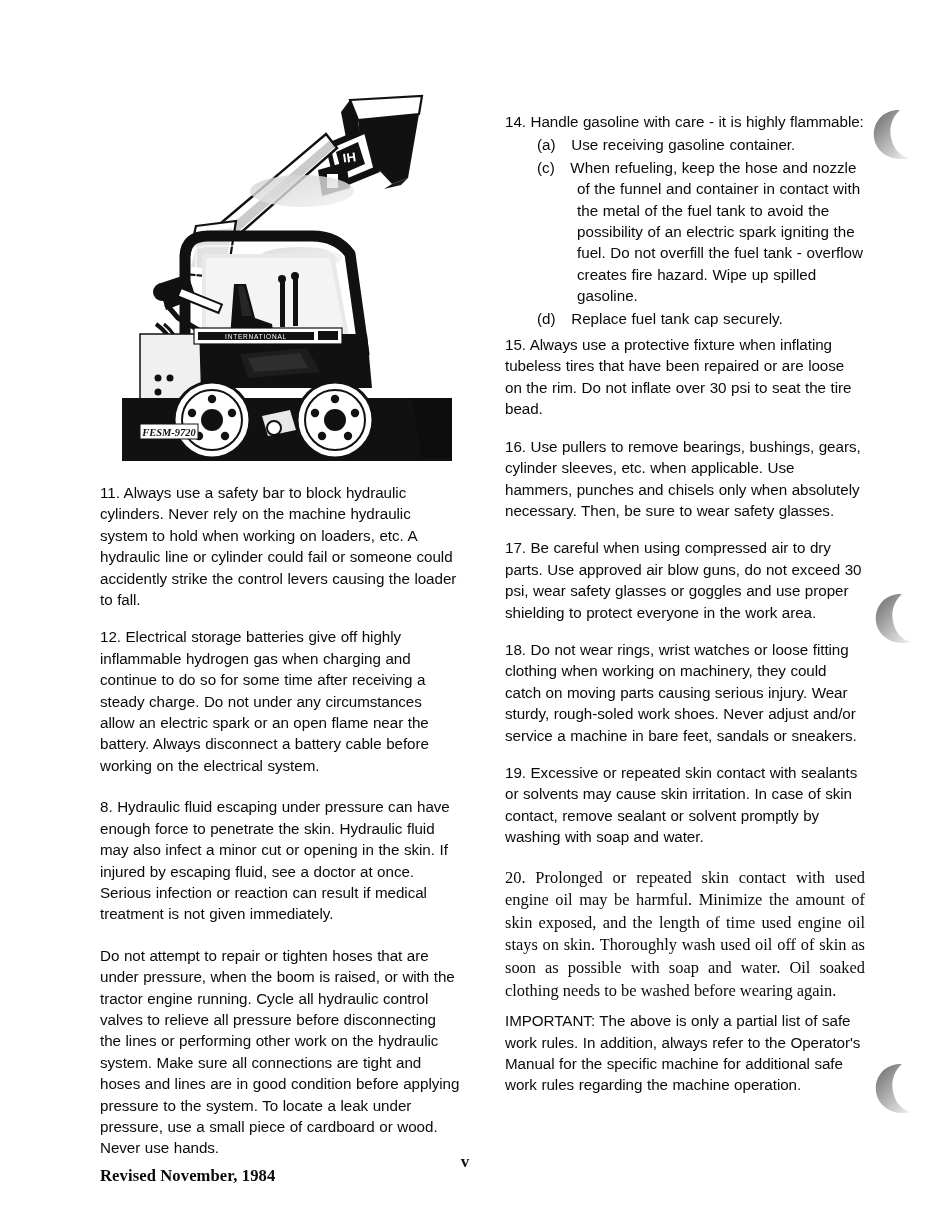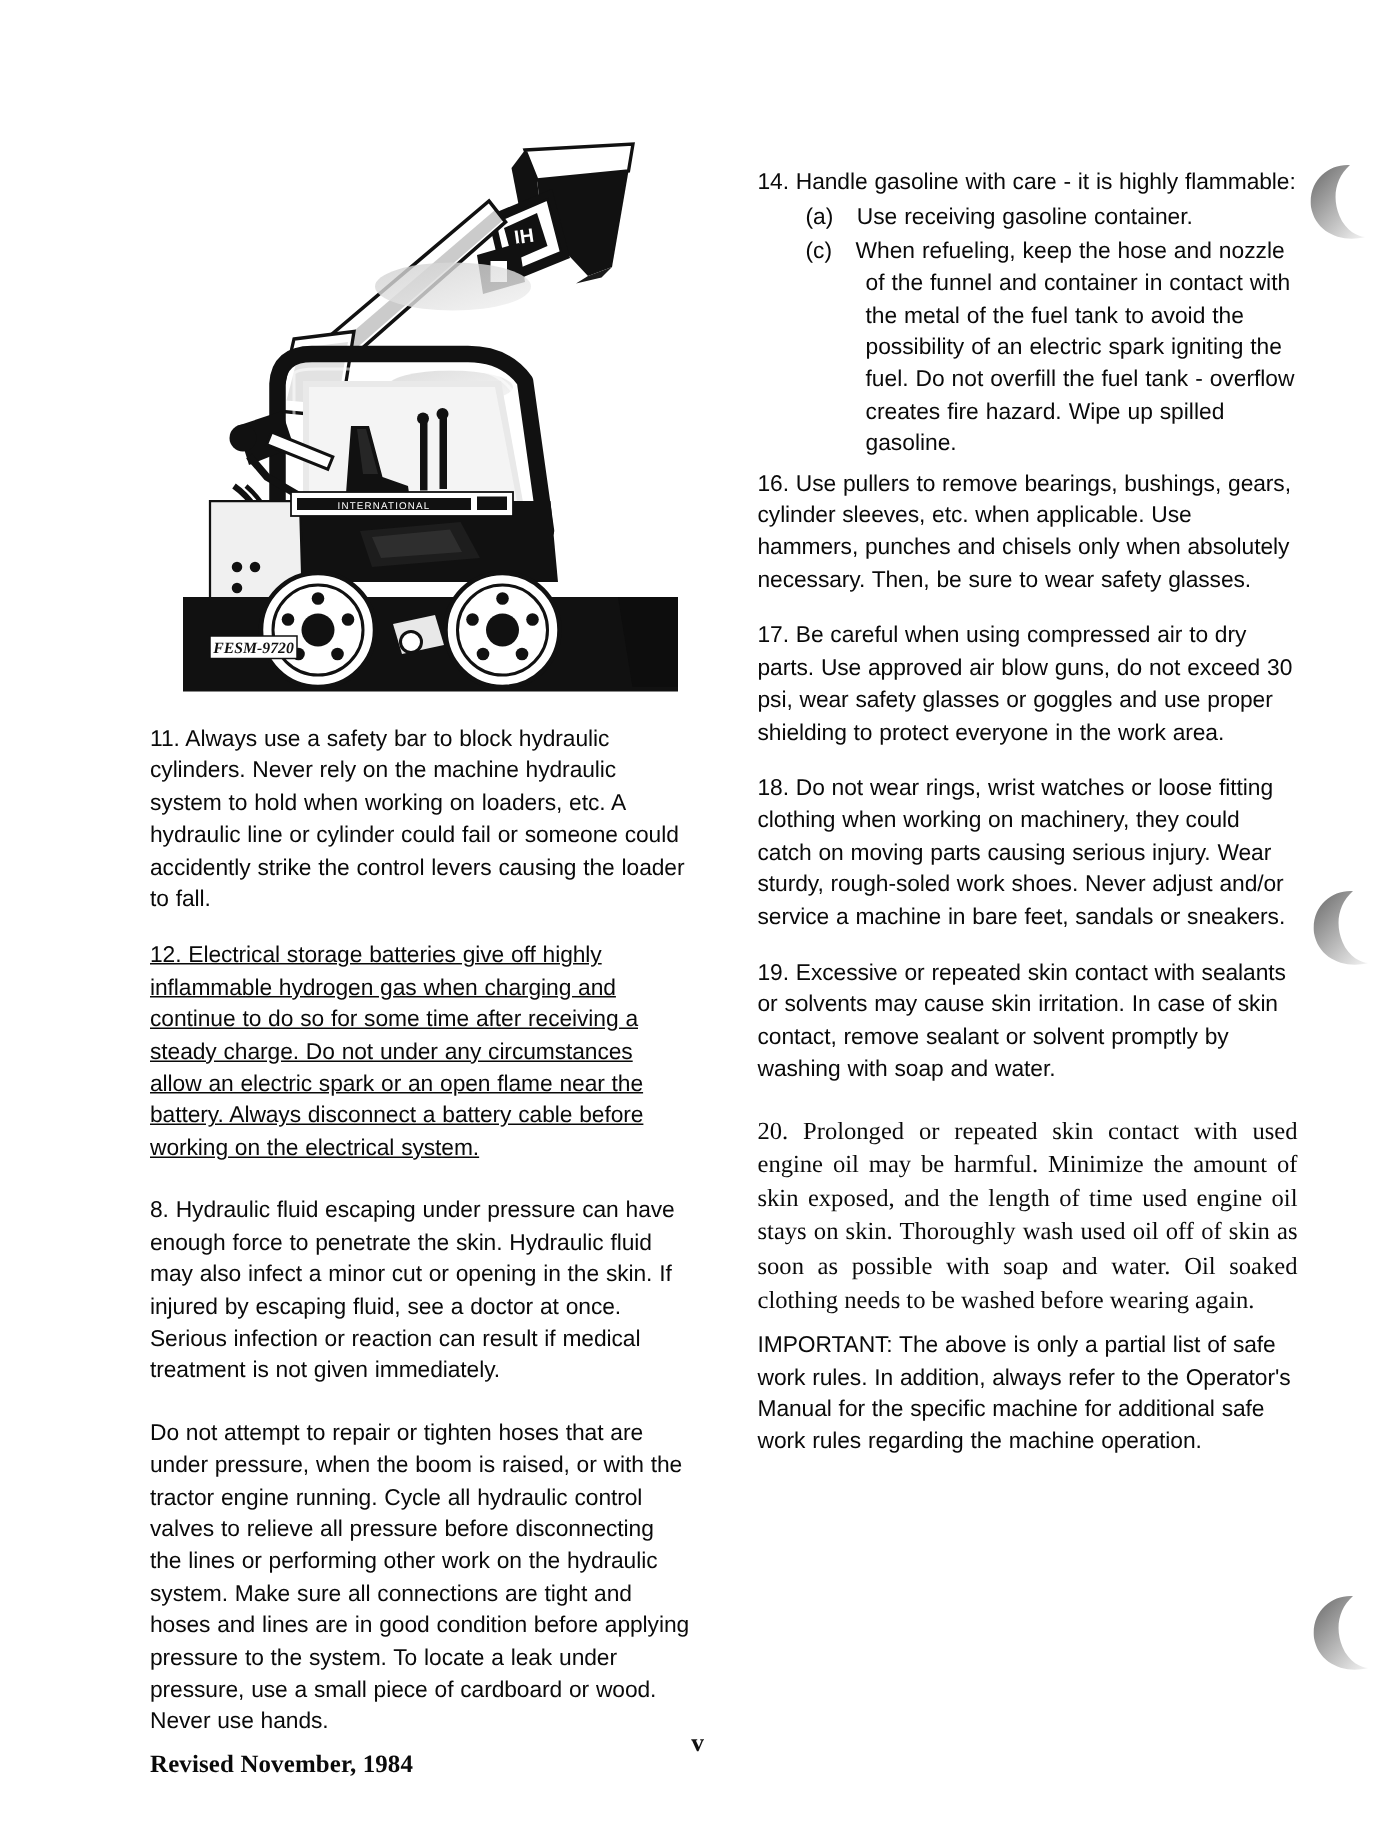--- a/index.html
+++ b/index.html
@@ -202,41 +202,46 @@
 
       <rect x="18" y="338" width="58" height="15" fill="#ffffff" stroke="#111" stroke-width="1"></rect>
       <text x="47" y="349.5" font-family="Liberation Serif, serif" font-size="10.5" font-style="italic" font-weight="bold" fill="#111" text-anchor="middle">FESM-9720</text>
 
       <rect x="-4" y="372" width="338" height="3" fill="#111"></rect>
     </svg>
   </div>
 
   <div class="col col-left" style="top:482px;">
     <p class="para">11.  Always use a safety bar to block hydraulic cylinders.  Never rely on the machine hydraulic system to hold when working on loaders, etc. A hydraulic line or cylinder could fail or someone could accidently strike the control levers causing the loader to fall.</p>
-    <p class="para" style="margin-bottom:20px;text-decoration:underline;">12.  Electrical storage batteries give off highly inflammable hydrogen gas when charging and continue to do so for some time after receiving a steady charge.  Do not under any circumstances allow an electric spark or an open flame near the battery.  Always disconnect a battery cable before working on the electrical system.</p>
+    <p class="para" style="margin-bottom:20px;">12.  Electrical storage batteries give off highly inflammable hydrogen gas when charging and continue to do so for some time after receiving a steady charge.  Do not under any circumstances allow an electric spark or an open flame near the battery.  Always disconnect a battery cable before working on the electrical system.</p>
     <p class="para" style="margin-bottom:20px;">8.  Hydraulic fluid escaping under pressure can have enough force to penetrate the skin.  Hydraulic fluid may also infect a minor cut or opening in the skin.  If injured by escaping fluid, see a doctor at once.  Serious infection or reaction can result if medical treatment is not given immediately.</p>
     <p class="para" style="margin-bottom:4px;">Do not attempt to repair or tighten hoses that are under pressure, when the boom is raised, or with the tractor engine running.  Cycle all hydraulic control valves to relieve all pressure before disconnecting the lines or performing other work on the hydraulic system.  Make sure all connections are tight and hoses and lines are in good condition before applying pressure to the system.  To locate a leak under pressure, use a small piece of cardboard or wood.  Never use hands.</p>
     <p class="revised">Revised November, 1984</p>
   </div>
 
   <div class="col col-right" style="top:111px;">
 
     <p class="para para-tight">14.  Handle gasoline with care - it is highly flammable:</p>
 
     <div style="margin-bottom:5px;">
       <p class="sub sub-gap">
         <span>(a)</span>
         <span style="display:inline-block;width:11px;"></span><span>Use receiving gasoline container.</span>
       </p>
       <p class="sub sub-gap">
         <span>(c)</span>
         <span style="display:inline-block;width:11px;"></span><span>When refueling, keep the hose and nozzle of the funnel and container in contact with the metal of the fuel tank to avoid the possibility of an electric spark igniting the fuel.  Do not overfill the fuel tank - overflow creates fire hazard. Wipe up spilled gasoline.</span>
       </p>
+      <p class="sub sub-gap">
+        <span>(d)</span>
+        <span style="display:inline-block;width:11px;"></span><span>Replace fuel tank cap securely.</span>
+      </p>
     </div>
 
+    <p class="para">15.  Always use a protective fixture when inflating tubeless tires that have been repaired or are loose on the rim.  Do not inflate over 30 psi to seat the tire bead.</p>
     <p class="para">16.  Use pullers to remove bearings, bushings, gears, cylinder sleeves, etc. when applicable.  Use hammers, punches and chisels only when absolutely necessary.  Then, be sure to wear safety glasses.</p>
     <p class="para">17.  Be careful when using compressed air to dry parts.  Use approved air blow guns, do not exceed 30 psi, wear safety glasses or goggles and use proper shielding to protect everyone in the work area.</p>
     <p class="para">18.  Do not wear rings, wrist watches or loose fitting clothing when working on machinery, they could catch on moving parts causing serious injury.  Wear sturdy, rough-soled work shoes. Never adjust and/or service a machine in bare feet, sandals or sneakers.</p>
     <p class="para" style="margin-bottom:19px;">19.  Excessive or repeated skin contact with sealants or solvents may cause skin irritation. In case of skin contact, remove sealant or solvent promptly by washing with soap and water.</p>
 
     <p class="para-serif">20.  Prolonged or repeated skin contact with used engine oil may be harmful.  Minimize the amount of skin exposed, and the length of time used engine oil stays on skin. Thoroughly wash used oil off of skin as soon as possible with soap and water.  Oil soaked clothing needs to be washed before wearing again.</p>
 
     <p class="para">IMPORTANT:  The above is only a partial list of safe work rules.  In addition, always refer to the Operator's Manual for the specific machine for additional safe work rules regarding the machine operation.</p>
   </div>
 

